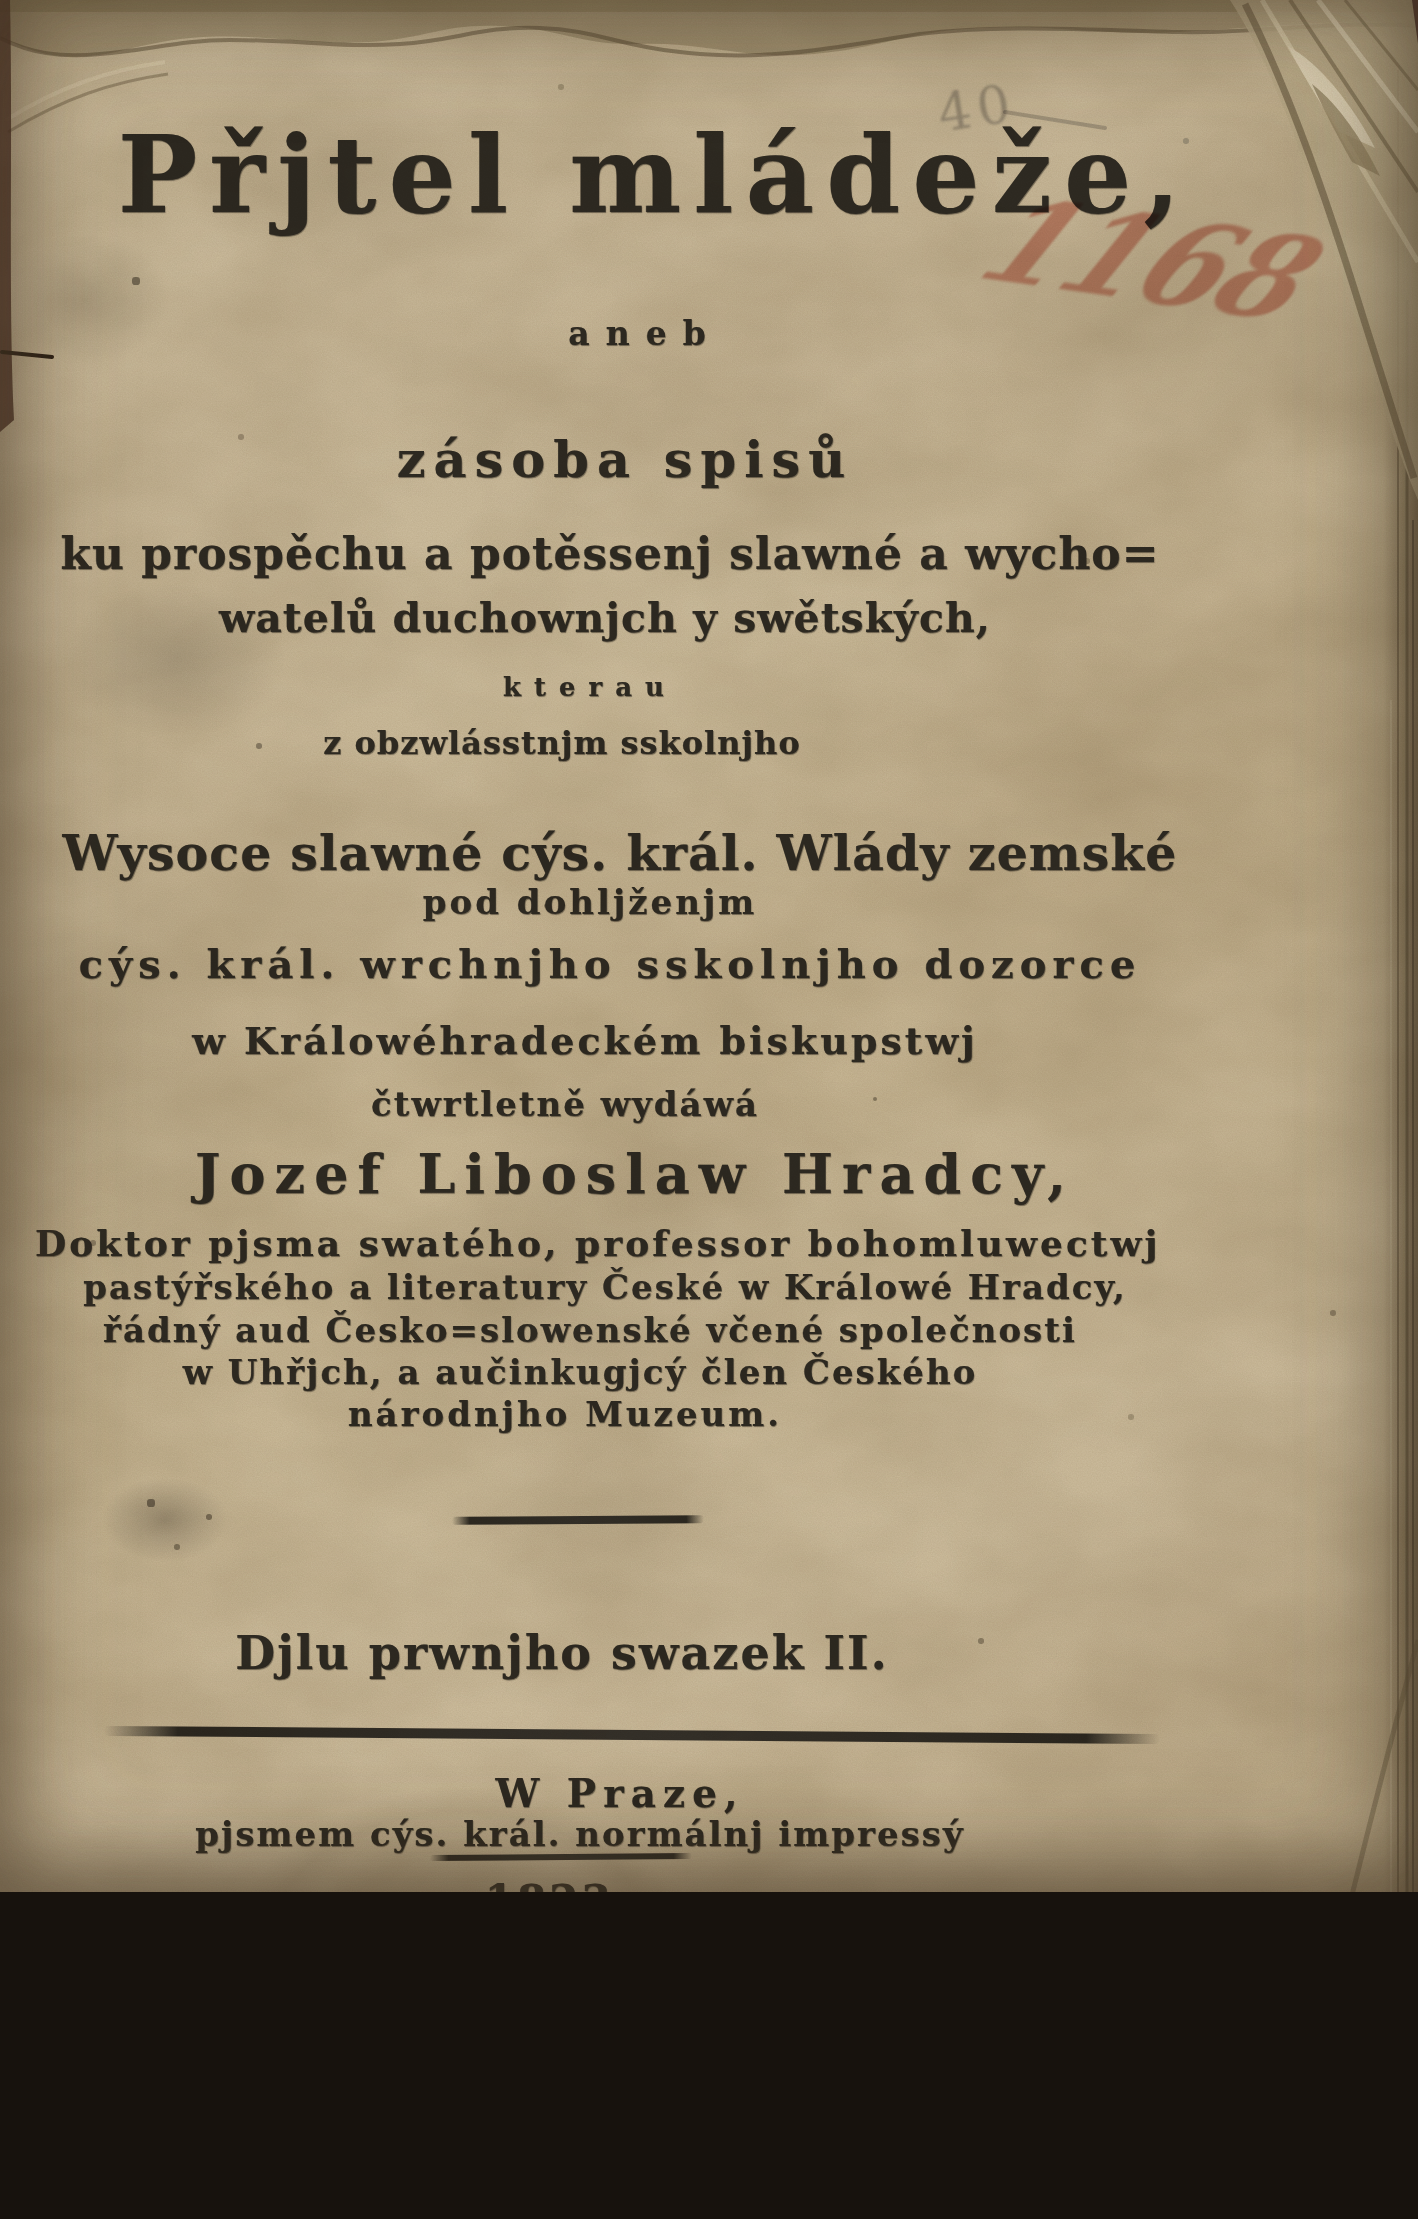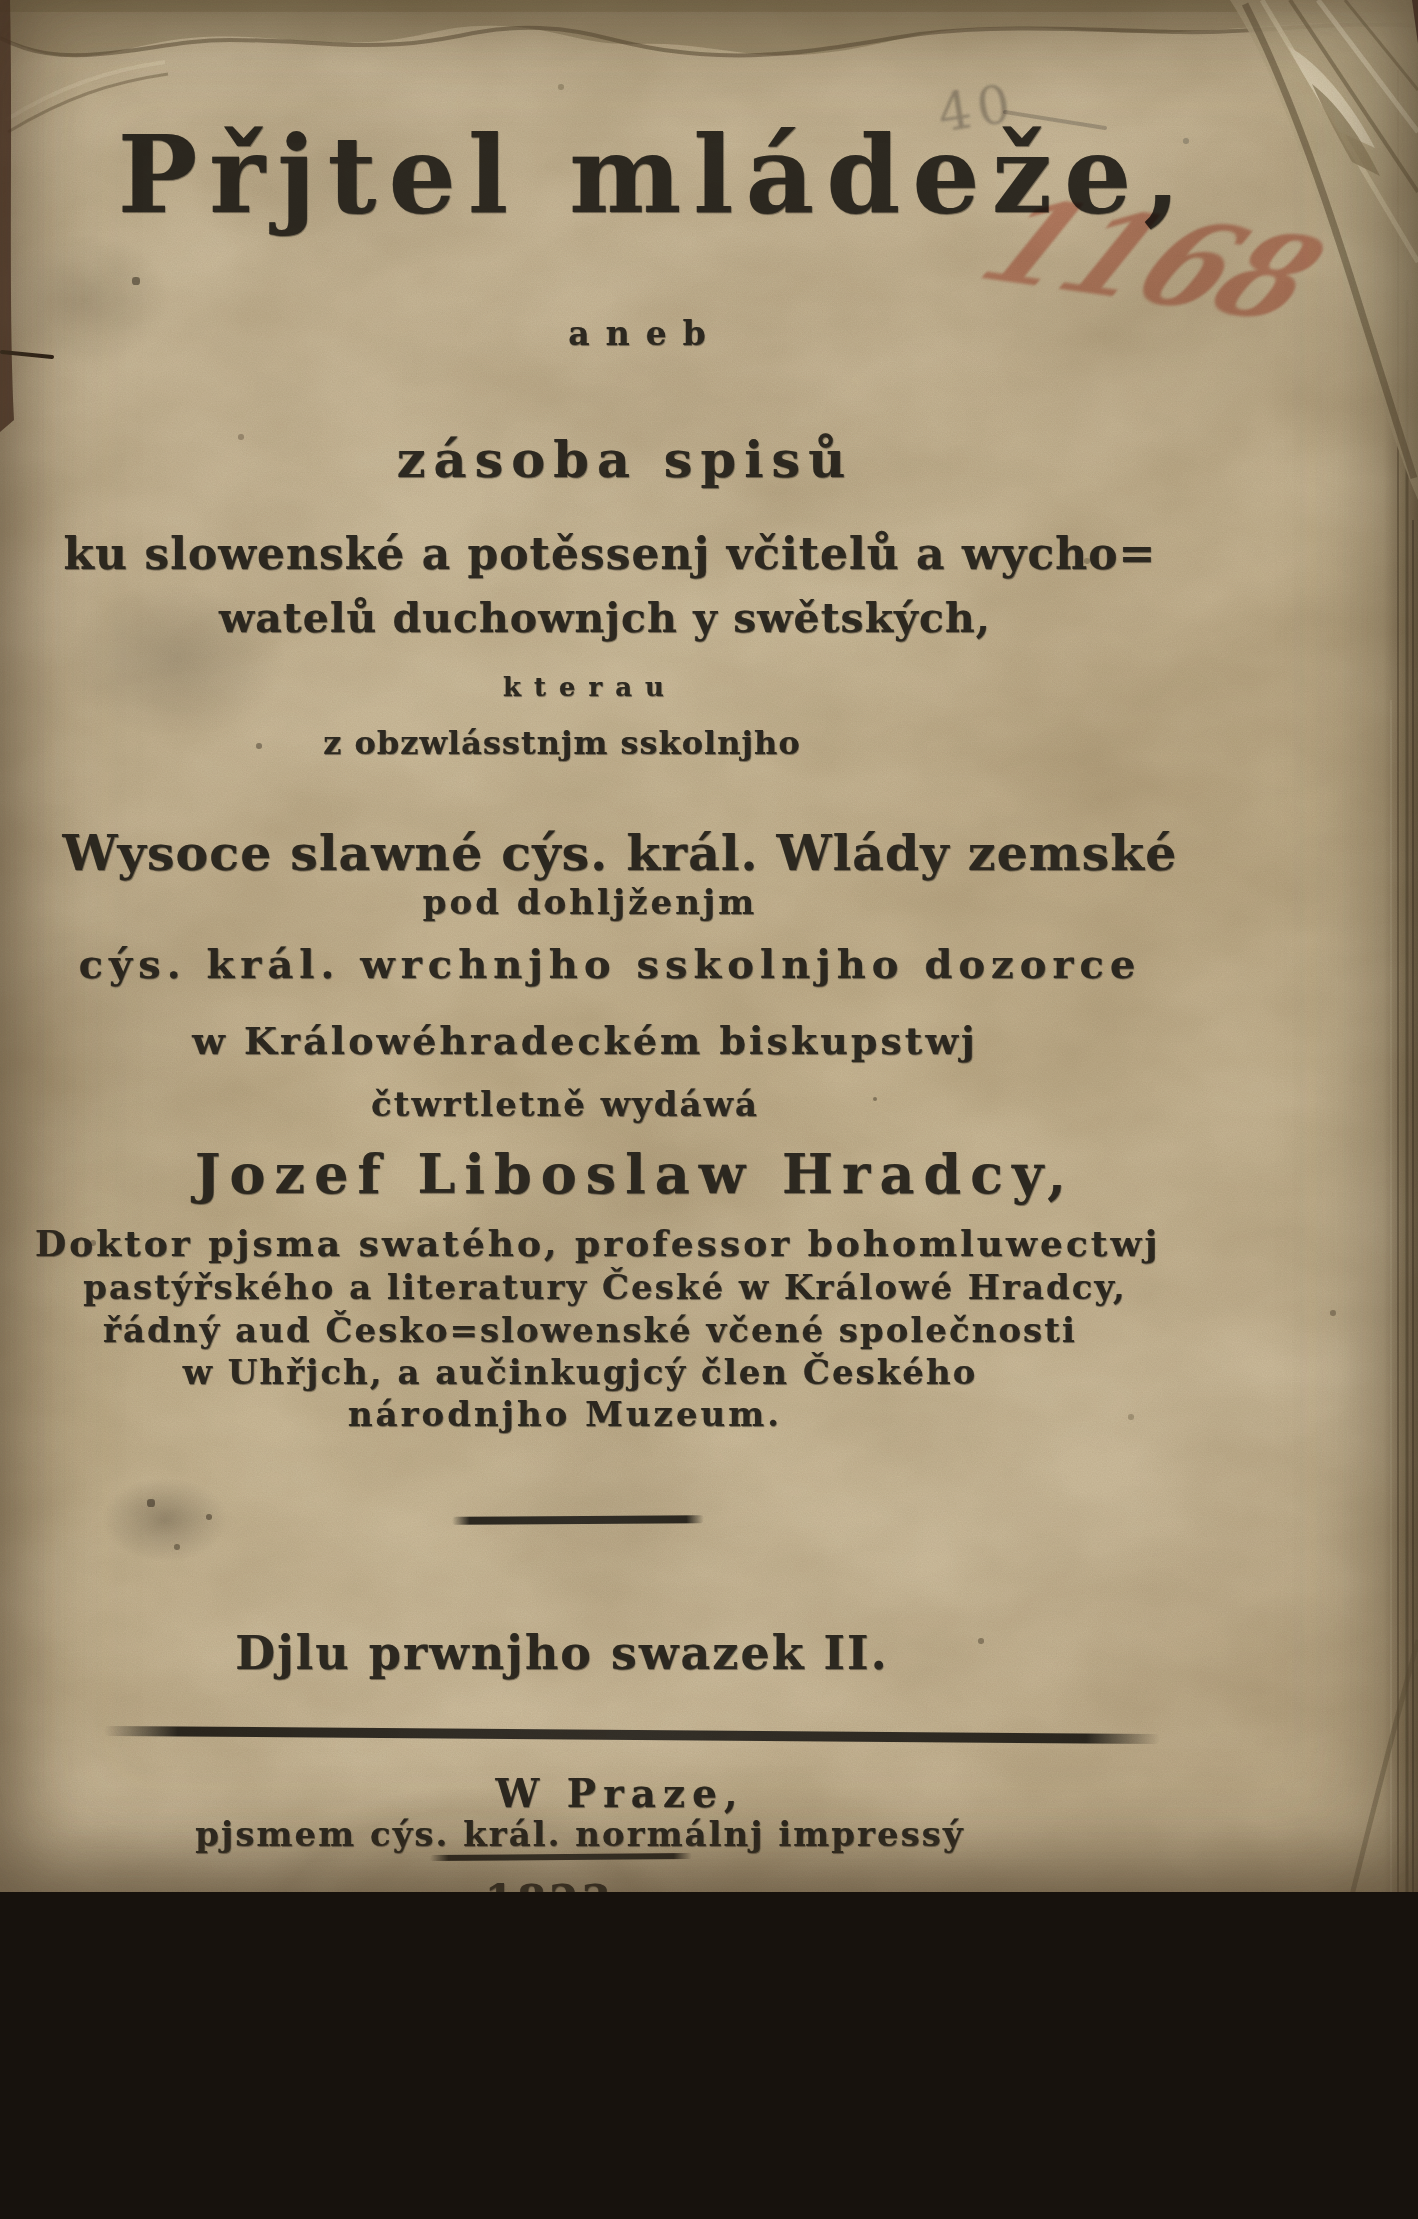--- a/index.html
+++ b/index.html
@@ -102,21 +102,21 @@
 <body>
 
 <div class="page">
 
   <div class="stains"></div>
   <div class="speckles"></div>
 
   <div class="l" id="l-title">Přjtel mládeže,</div>
   <div class="l" id="l-aneb">aneb</div>
   <div class="l" id="l-subtitle">zásoba spisů</div>
-  <div class="l" id="l-ded1">ku slowenské a potěssenj včitelů a wycho=</div>
+  <div class="l" id="l-ded1">ku prospěchu a potěssenj slawné a wycho=</div>
   <div class="l" id="l-ded2">watelů duchownjch y swětských,</div>
   <div class="l" id="l-kterau">kterau</div>
   <div class="l" id="l-permission">z obzwlásstnjm sskolnjho</div>
   <div class="l" id="l-authority">Wysoce slawné cýs. král. Wlády zemské</div>
   <div class="l" id="l-oversight1">pod dohljženjm</div>
   <div class="l" id="l-oversight2">cýs. král. wrchnjho sskolnjho dozorce</div>
   <div class="l" id="l-oversight3">w Králowéhradeckém biskupstwj</div>
   <div class="l" id="l-frequency">čtwrtletně wydáwá</div>
   <div class="l" id="l-author">Jozef Liboslaw Hradcy,</div>
   <div class="l" id="l-titles1">Doktor pjsma swatého, professor bohomluwectwj</div>

